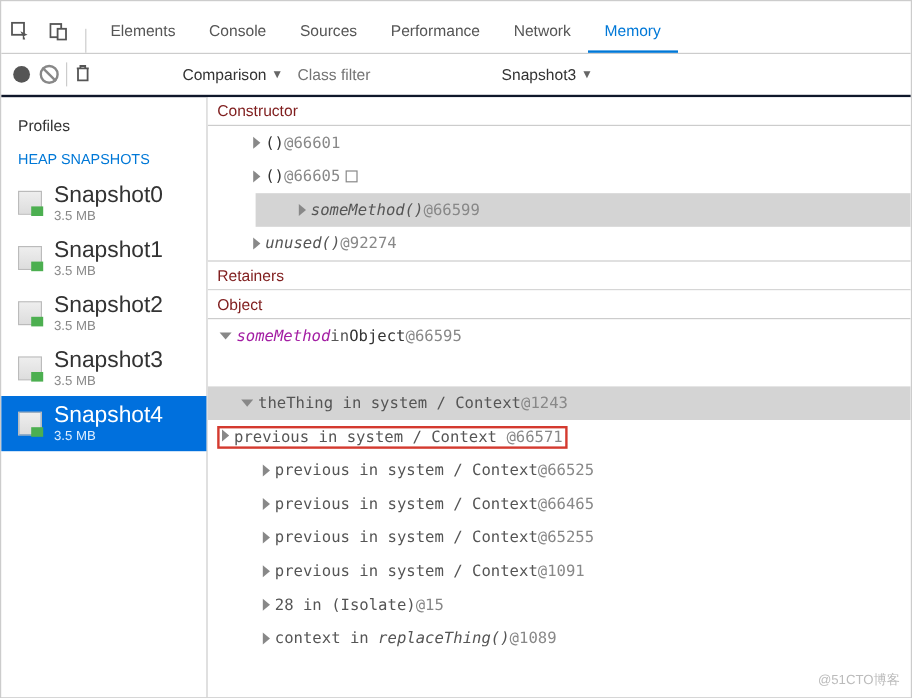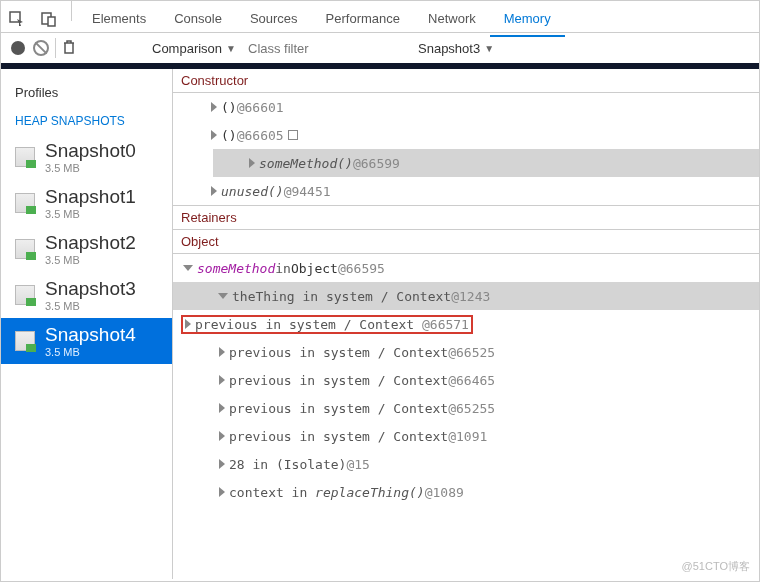--- a/index.html
+++ b/index.html
@@ -1,23 +1,23 @@
 <!DOCTYPE html>
 <html><head>
 <meta charset="utf-8">
 <style>
 *{box-sizing:border-box;margin:0;padding:0}
 body{font-family:"Segoe UI",Arial,sans-serif;font-size:13px;color:#333;background:#fff;width:760px;height:582px;overflow:hidden;border:1px solid #ccc}
-.topbar{height:32px;border-bottom:1px solid #ccc;display:flex;align-items:flex-start}
+.topbar{height:44px;border-bottom:1px solid #ccc;display:flex;align-items:flex-end}
 .topbar .icon-btn{width:32px;height:36px;display:flex;align-items:center;justify-content:center;color:#555}
 .topbar .sep{width:1px;height:20px;background:#ccc;margin:0 6px}
 .tabs{display:flex;height:36px;align-items:stretch;flex:1}
 .tab{padding:0 14px;display:flex;align-items:center;color:#555;border-bottom:2px solid transparent;cursor:pointer}
 .tab.active{color:#0078d7;border-bottom-color:#0078d7}
-.toolbar{height:36px;border-bottom:6px solid #0f172a;display:flex;align-items:center;padding-left:10px;gap:0}
+.toolbar{height:36px;border-bottom:2px solid #0f172a;display:flex;align-items:center;padding-left:10px;gap:0}
 .toolbar .circle{width:14px;height:14px;border-radius:50%;background:#555}
 .toolbar .noentry{width:16px;height:16px;border:2px solid #888;border-radius:50%;position:relative}
 .toolbar .noentry:after{content:"";position:absolute;width:16px;height:2px;background:#888;top:5px;left:-2px;transform:rotate(45deg)}
 .toolbar .vsep{width:1px;height:20px;background:#ccc;margin:0 6px}
 .dd{display:flex;align-items:center;gap:4px;padding:0 6px;color:#333}
 .dd-arrow{font-size:10px;color:#666}
 .class-filter{border:none;outline:none;font-size:13px;padding:4px 6px;width:170px;color:#888}
 .main{display:flex;height:calc(582px - 72px)}
 .sidebar{width:172px;border-right:1px solid #ccc;padding-top:10px}
 .sidebar-title{padding:6px 14px;color:#333}
@@ -149,28 +149,28 @@
           <span class="boxicon"></span>
         </div>
         <div class="row sel" style="padding-left: 36px; margin-left: 40px;">
           <span class="tri r"></span>
           <span class="fn">someMethod()</span> 
           <span class="id">@66599</span>
         </div>
         <div class="row" style="padding-left: 38px;">
           <span class="tri r"></span>
           <span class="fn">unused()</span> 
-          <span class="id">@94451</span>
+          <span class="id">@92274</span>
         </div>
       </div>
     <div class="hdr" style="border-top:1px solid #ccc">Retainers</div>
     <div class="hdr">Object</div>
     <div class="tree" id="rtree">
         <div class="row" style="padding-left: 10px;"><span class="tri d"></span><span class="pm">someMethod</span> <span class="kw">in</span> Object <span class="id">@66595</span></div>
-        <div class="row sel" style="padding-left: 45px;">
+        <div class="row sel" style="padding-left: 28px; margin-top: 28px;">
           <span class="tri d"></span>
           <span class="kw">theThing in system / Context</span> 
           <span class="id">@1243</span>
         </div>
         <div class="row" style="">
           <span class="redbox"><span class="tri r"></span><span class="kw">previous in system / Context</span> <span class="id">@66571</span></span>
         </div>
         <div class="row" style="padding-left: 46px;">
           <span class="tri r"></span>
           <span class="kw">previous in system / Context</span> 

